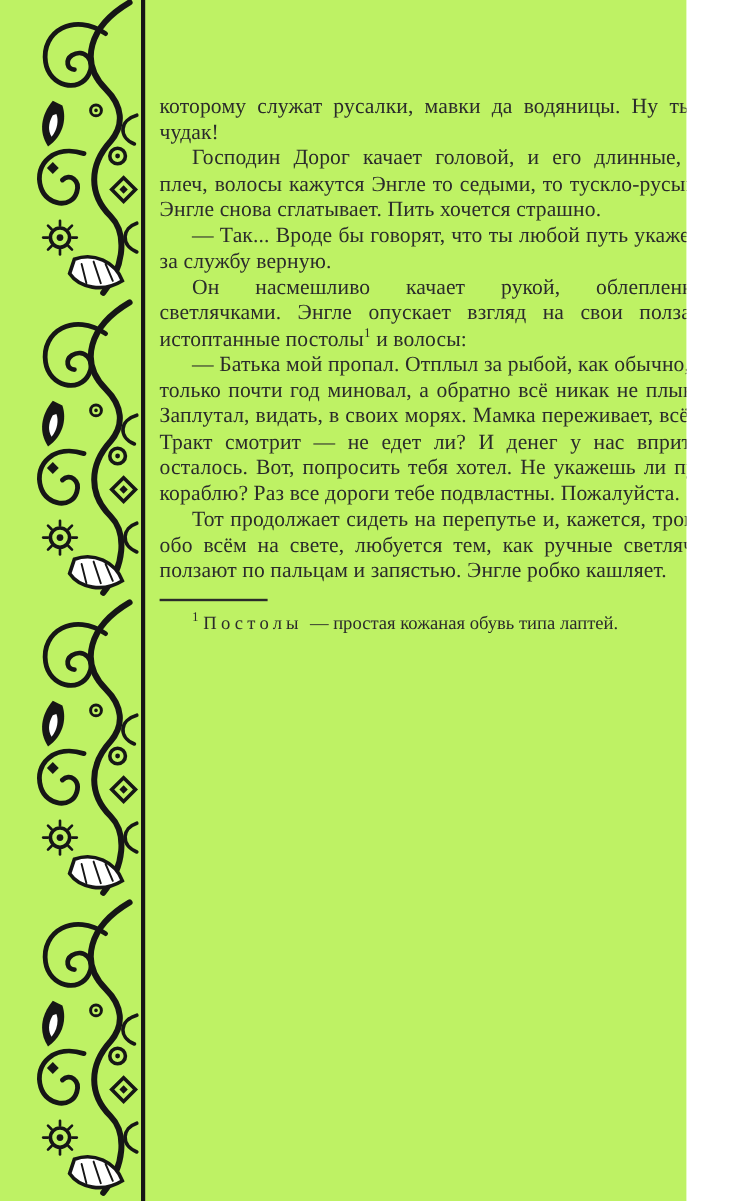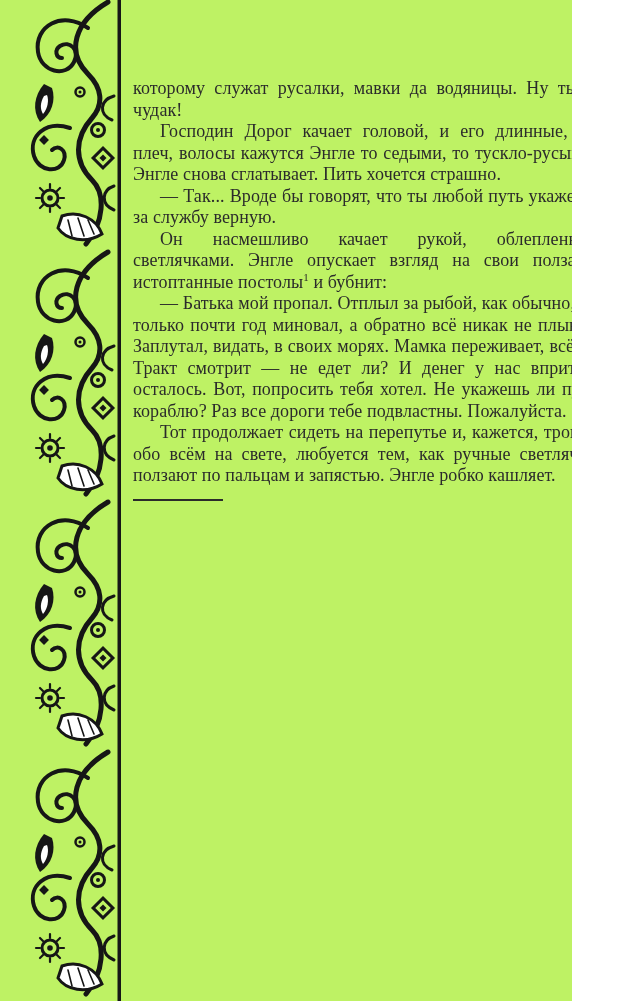--- a/index.html
+++ b/index.html
@@ -130,22 +130,23 @@
       <use href="#tile" x="0" y="750"></use>
 
       <rect x="117.5" y="0" width="3.5" height="1001" fill="#161616" stroke="none"></rect>
     </svg>
   </div>
 
   <div class="text-column">
     <p>которому служат русалки, мавки да водяницы. Ну ты и чудак!</p>
     <p class="indent">Господин Дорог качает головой, и его длинные, до плеч, волосы кажутся Энгле то седыми, то тускло-русыми. Энгле снова сглатывает. Пить хочется страшно.</p>
     <p class="indent">— Так... Вроде бы говорят, что ты любой путь укажешь за службу верную.</p>
-    <p class="indent"><span>Он насмешливо качает рукой, облепленной светлячками. Энгле опускает взгляд на свои ползают истоптанные постолы</span><sup class="fn-marker">1</sup><span> и бубнит:</span></p>
+    <p class="indent"><span>Он насмешливо качает рукой, облепленной светлячками. Энгле опускает взгляд на свои ползают истоптанные постолы</span><sup class="fn-marker">1</sup><span> и волосы:</span></p>
     <p class="indent">— Батька мой пропал. Отплыл за рыбой, как обычно, да только почти год миновал, а обратно всё никак не плывёт. Заплутал, видать, в своих морях. Мамка переживает, всё на Тракт смотрит — не едет ли? И денег у нас впритык осталось. Вот, попросить тебя хотел. Не укажешь ли путь кораблю? Раз все дороги тебе подвластны. Пожалуйста.</p>
     <p class="indent">Тот продолжает сидеть на перепутье и, кажется, тропах обо всём на свете, любуется тем, как ручные светлячки ползают по пальцам и запястью. Энгле робко кашляет.</p>
 
     <div class="footnote-block">
       <div class="footnote-rule"></div>
+      <div class="footnote-text"><sup class="fn-marker">1</sup>&nbsp;<span class="term">Постолы</span> <span>— простая кожаная обувь типа лаптей.</span></div>
     </div>
   </div>
 
 </div>
 
 </body></html>

